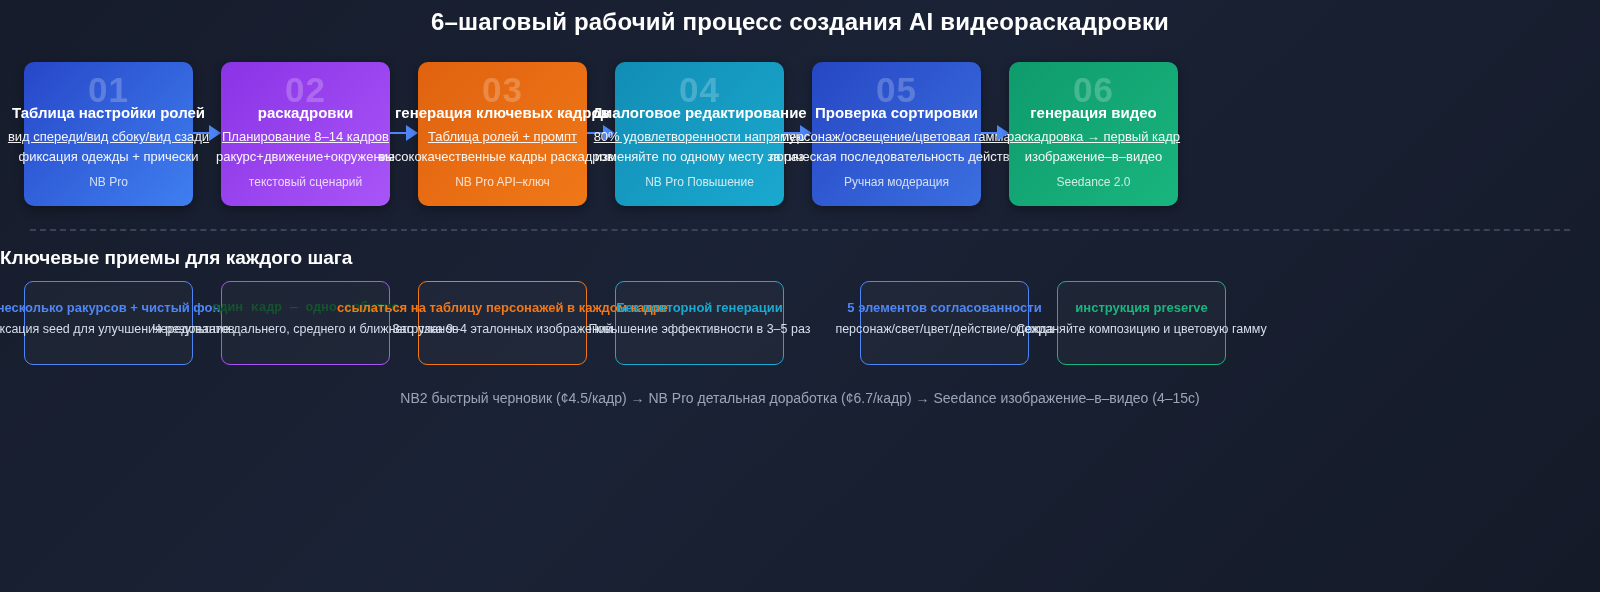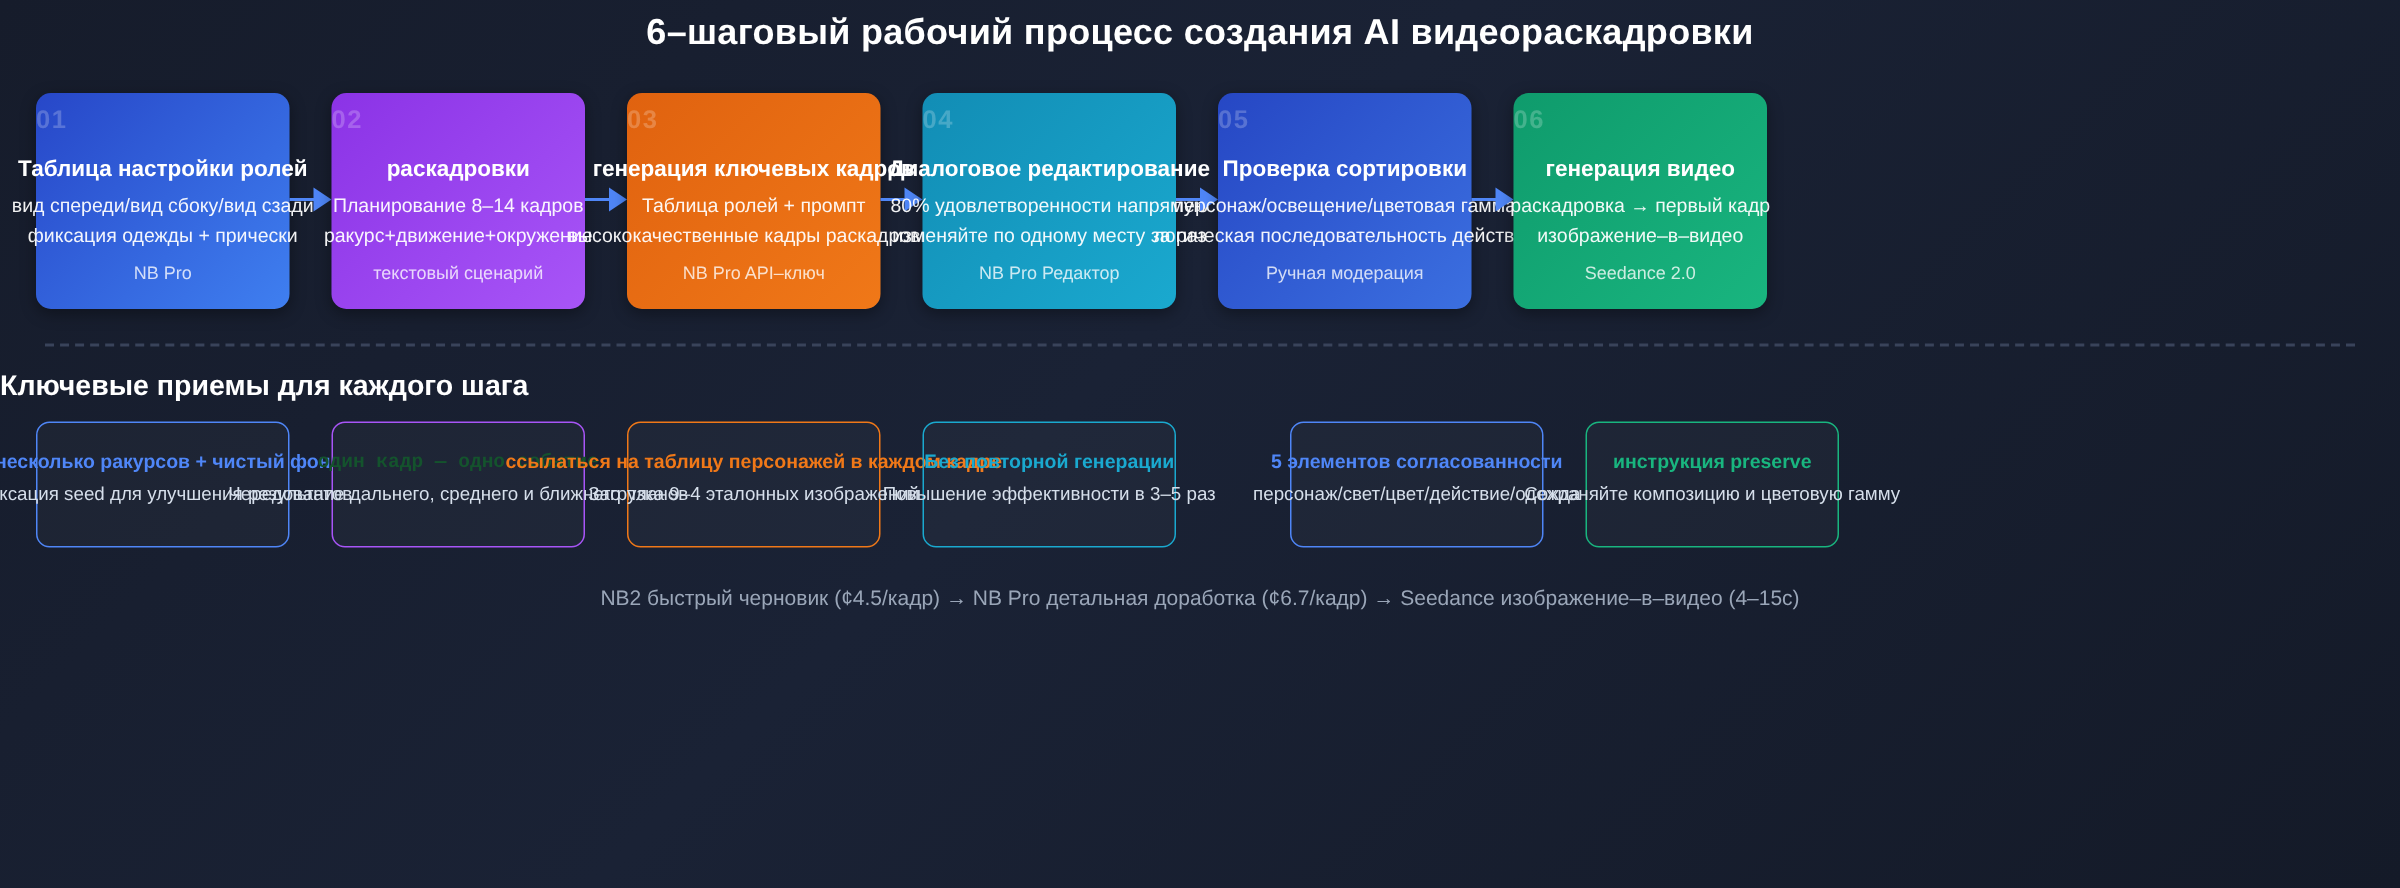--- a/index.html
+++ b/index.html
@@ -44,21 +44,22 @@
     border-radius: 10px;
     flex: 0 0 auto;
     overflow: visible;
     box-shadow: 0 3px 10px rgba(0,0,0,.35);
   }
   .step-num {
     position: absolute;
     top: 8px;
     left: 0;
     width: 100%;
-    font-size: 17px;
+    text-align: center;
+    font-size: 35px;
     font-weight: bold;
     color: rgba(255,255,255,.22);
     letter-spacing: 1px;
   }
   .step-title {
     position: absolute;
     top: 42px;
     left: 50%;
     transform: translateX(-50%);
     white-space: nowrap;
@@ -69,21 +70,21 @@
   }
   .step-line {
     position: absolute;
     left: 50%;
     transform: translateX(-50%);
     white-space: nowrap;
     font-size: 13px;
     color: rgba(255,255,255,.94);
     text-align: center;
   }
-  .step-line.l1 { top: 67px; }
+  .step-line.l1 { top: 67px; text-decoration: underline; }
   .step-line.l2 { top: 87px; }
   .step-tool {
     position: absolute;
     top: 113px;
     left: 50%;
     transform: translateX(-50%);
     white-space: nowrap;
     font-size: 12px;
     color: rgba(255,255,255,.78);
     text-align: center;
@@ -231,21 +232,21 @@
   <div class="arrow">
     <div class="shaft"></div>
     <div class="head"></div>
   </div>
 
   <div class="step-card" id="sc3" style="background: linear-gradient(135deg, rgb(18, 141, 181) 0%, rgb(26, 169, 207) 100%);">
     <div class="step-num">04</div>
     <div class="step-title">Диалоговое редактирование</div>
     <div class="step-line l1">80% удовлетворенности напрямую</div>
     <div class="step-line l2">изменяйте по одному месту за раз</div>
-    <div class="step-tool">NB Pro Редактор</div>
+    <div class="step-tool">NB Pro Повышение</div>
   </div>
 
   <div class="arrow">
     <div class="shaft"></div>
     <div class="head"></div>
   </div>
 
   <div class="step-card" id="sc4" style="background: linear-gradient(135deg, rgb(38, 71, 196) 0%, rgb(59, 111, 224) 100%);">
     <div class="step-num">05</div>
     <div class="step-title">Проверка сортировки</div>

